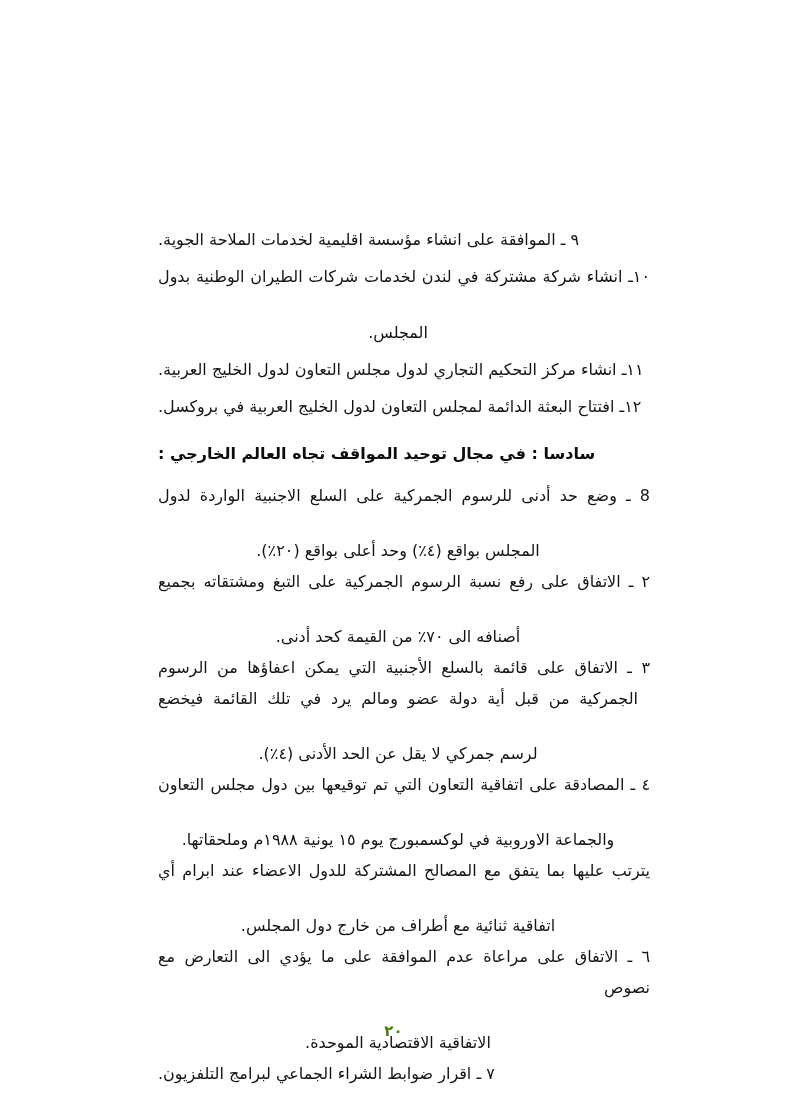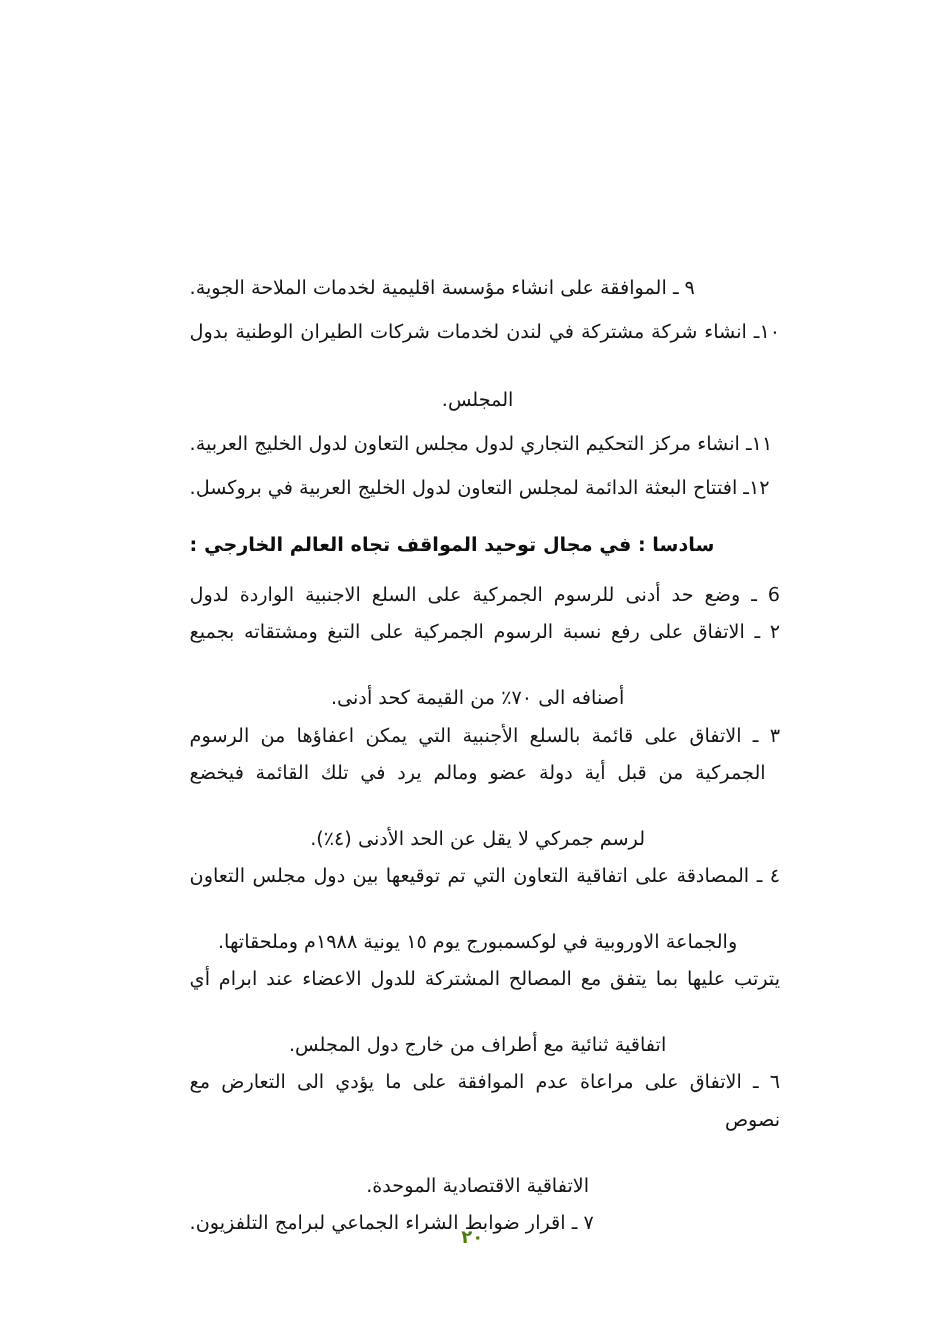--- a/index.html
+++ b/index.html
@@ -82,21 +82,22 @@
         </div>
         <div class="item">
           <div class="line align-right">١٢ـ افتتاح البعثة الدائمة لمجلس التعاون لدول الخليج العربية في بروكسل.</div>
         </div>
       </section>
 
     <h2 class="section-heading">سادسا : في مجال توحيد المواقف تجاه العالم الخارجي :</h2>
 
     <section class="main-list">
         <div class="item">
-          <div class="line align-justify">6 ـ وضع حد أدنى للرسوم الجمركية على السلع الاجنبية الواردة لدول</div>
+          <div class="line align-justify">8 ـ وضع حد أدنى للرسوم الجمركية على السلع الاجنبية الواردة لدول</div>
+          <div class="line align-center">المجلس بواقع (٤٪) وحد أعلى بواقع (٢٠٪).</div>
         </div>
         <div class="item">
           <div class="line align-justify">٢ ـ الاتفاق على رفع نسبة الرسوم الجمركية على التبغ ومشتقاته بجميع</div>
           <div class="line align-center">أصنافه الى ٧٠٪ من القيمة كحد أدنى.</div>
         </div>
         <div class="item">
           <div class="line align-justify">٣ ـ الاتفاق على قائمة بالسلع الأجنبية التي يمكن اعفاؤها من الرسوم</div>
           <div class="line align-justify">الجمركية من قبل أية دولة عضو ومالم يرد في تلك القائمة فيخضع</div>
           <div class="line align-center">لرسم جمركي لا يقل عن الحد الأدنى (٤٪).</div>
         </div>

